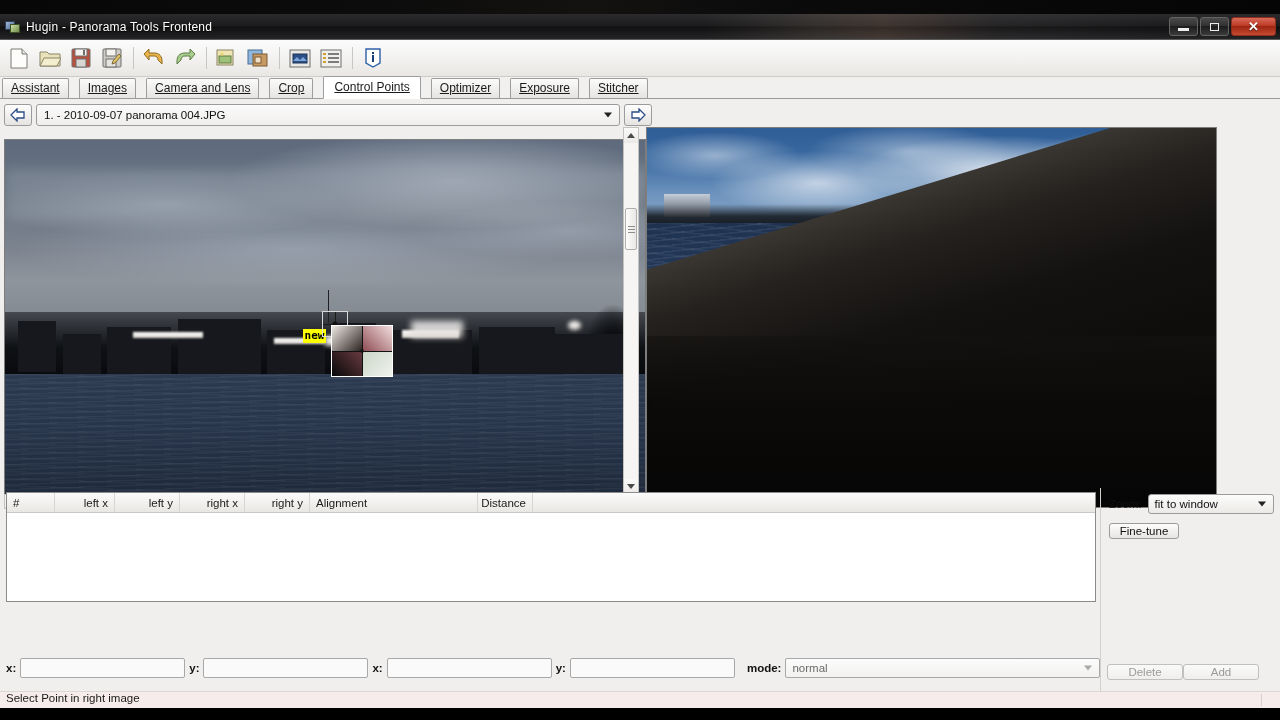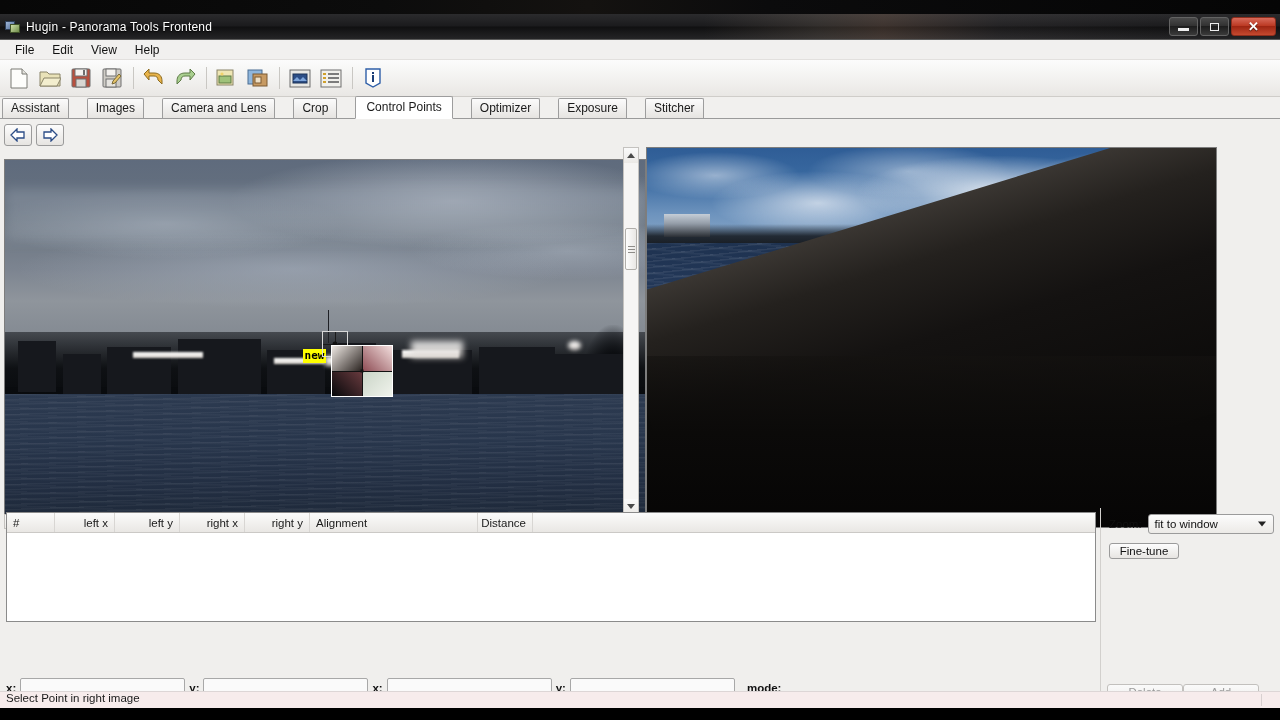--- a/index.html
+++ b/index.html
@@ -114,26 +114,27 @@
   .tabbar {
     height: 22px; background: #f1f0ee;
     display: flex; align-items: flex-end; padding-left: 2px;
     position: relative;
   }
   .tabbar::after {
     content:""; position:absolute; left:0; right:0; bottom:0; height:1px; background:#9a9a9a;
   }
   .tab {
     font-size: 12px; color: #1a1a1a;
-    padding: 2px 8px 3px 8px; margin-right: 18px;
+    padding: 2px 8px 3px 8px; margin-right: 10px;
     background: linear-gradient(180deg,#fbfbfb,#e6e4e1);
     border: 1px solid #9d9d9d; border-bottom: 1px solid #9a9a9a;
     border-radius: 2px 2px 0 0;
     position: relative; z-index: 1;
     line-height: 14px;
+    text-decoration: underline;
   }
   .tab.active {
     background: #fff; border-bottom: 1px solid #fff;
     padding: 3px 10px 4px 10px; z-index: 3;
     font-size: 12px;
     margin-bottom: 0;
   }
 
   
   .content {
@@ -454,26 +455,20 @@
           </div>
         <div class="win-btn">
             <div class="maxsq"></div>
           </div>
         <div class="win-btn close">
             <span class="xmark">✕</span>
           </div>
       </div>
     </div>
 
-    <div class="menubar">
-      <div class="menu-item">File</div>
-      <div class="menu-item">Edit</div>
-      <div class="menu-item">View</div>
-      <div class="menu-item">Help</div>
-    </div>
 
     <div class="toolbar">
       <div class="tb-btn">
         <svg width="20" height="21" viewBox="0 0 20 21">
           <path d="M2 1 h11 l5 5 v14 h-16 z" fill="#fdfdfb" stroke="#7a7a74" stroke-width="1"></path>
           <path d="M13 1 v5 h5" fill="#e4e3de" stroke="#7a7a74" stroke-width="1"></path>
         </svg>
       </div>
       <div class="tb-btn">
         <svg width="22" height="19" viewBox="0 0 22 19">
@@ -563,20 +558,24 @@
       <div class="tab">Stitcher</div>
     </div>
 
     <div class="content">
 
       <div class="selector-row">
         <div class="arrow-btn">
           <svg width="16" height="14" viewBox="0 0 16 14">
             <path d="M7 1 L1 7 L7 13 L7 10 L14 10 L14 4 L7 4 Z" fill="#ffffff" stroke="#2b4c86" stroke-width="1.3"></path>
           </svg>
+        </div>
+        <div class="combo combo-right">
+          <span>1. - 2010-09-07 panorama 004.JPG</span>
+          <span class="caret"></span>
         </div>
         <div class="arrow-btn">
           <svg width="16" height="14" viewBox="0 0 16 14">
             <path d="M9 1 L15 7 L9 13 L9 10 L2 10 L2 4 L9 4 Z" fill="#ffffff" stroke="#2b4c86" stroke-width="1.3"></path>
           </svg>
         </div>
       </div>
 
       <div class="panes">
 
@@ -696,20 +695,24 @@
           <div class="fields-row">
             <span class="fld-label">x:</span>
             <input class="txt x1" type="text" value="" style="">
             <span class="fld-label">y:</span>
             <input class="txt y1" type="text" value="" style="">
             <span class="fld-label">x:</span>
             <input class="txt x2" type="text" value="" style="">
             <span class="fld-label">y:</span>
             <input class="txt y2" type="text" value="" style="">
             <span class="fld-label" style="margin-left:8px;">mode:</span>
+            <div class="mode-combo">
+              <span>normal</span>
+              <span class="caret"></span>
+            </div>
           </div>
         </div>
 
         <div class="right-col">
           <div class="zoom-row">
             <span class="zoom-label">Zoom:</span>
             <div class="zoom-combo">
               <span>fit to window</span>
               <span class="caret"></span>
             </div>

